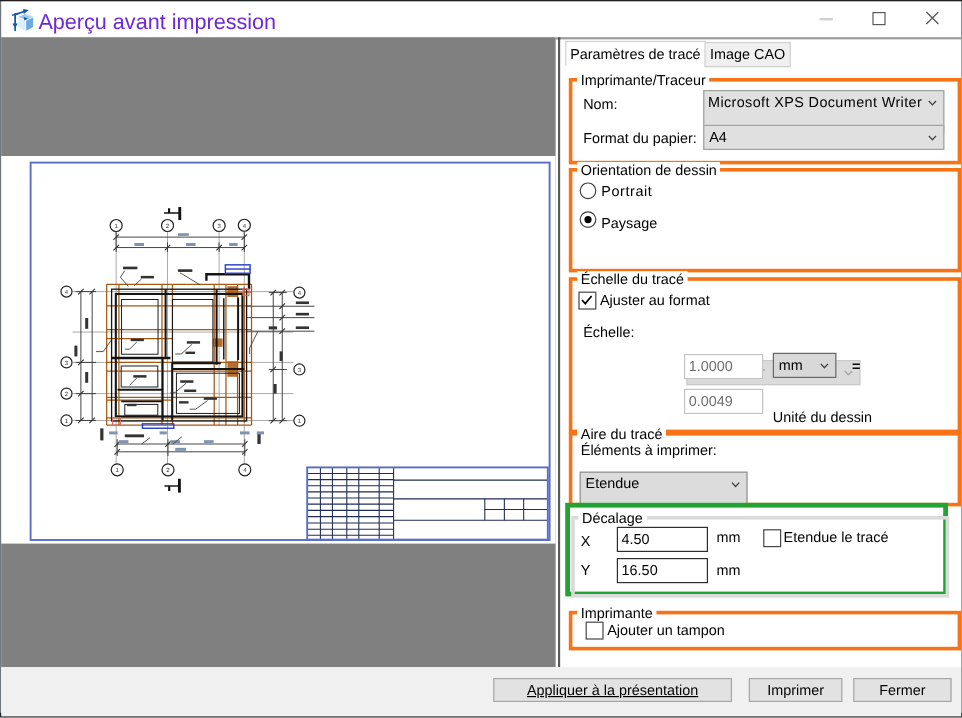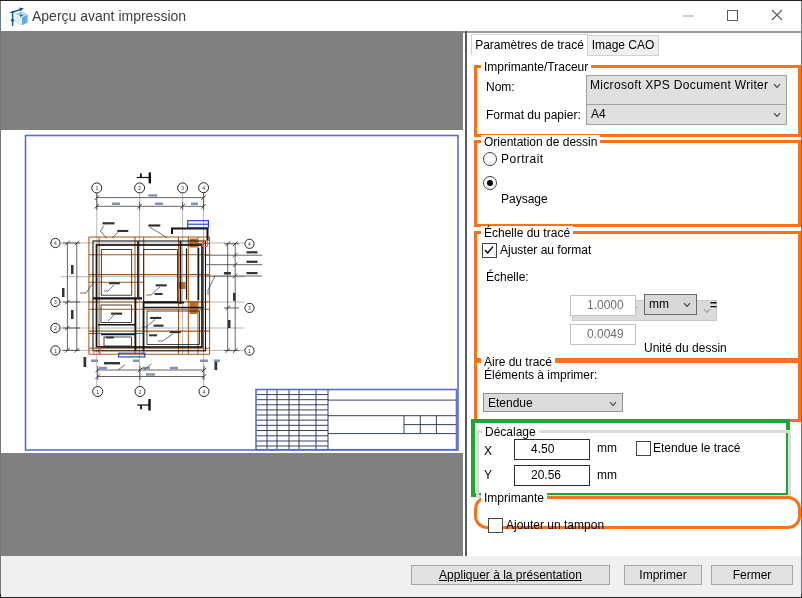--- a/index.html
+++ b/index.html
@@ -1,38 +1,38 @@
 <!DOCTYPE html>
 <html><head>
 <meta charset="utf-8">
 <style>
   html,body{margin:0;padding:0;}
   body{width:802px;height:598px;position:relative;overflow:hidden;
        font-family:"Liberation Sans",sans-serif;font-size:12px;color:#000;background:#fff;}
   .abs{position:absolute;}
   #frame{left:0;top:0;width:800px;height:596px;border:1px solid #71767d;}
   
-  #title{left:32px;top:8px;color:#404040;font-size:14px;}
+  #title{left:32px;top:8px;color:#6d28d9;font-size:18px;}
   #minbtn{left:683px;top:15px;width:11px;height:2px;background:#cfcfcf;}
   #maxbtn{left:727px;top:10px;width:9px;height:9px;border:1px solid #5a5a5a;}
   #topline{left:463px;top:31px;width:339px;height:2px;background:#9b9b9b;}
   
   #preview{left:1px;top:31px;width:462px;height:525px;background:#808080;}
   #page{left:1px;top:130px;width:462px;height:323px;background:#fff;}
   #sep{left:465px;top:31px;width:2px;height:525px;background:#5a5a5a;}
   
   #panel{left:467px;top:33px;width:334px;height:523px;background:#fff;}
   .tab{top:34px;height:20px;line-height:20px;text-align:center;}
   #tab1{left:471px;width:115px;border:1px solid #d0d0d0;border-bottom:none;background:#fff;z-index:3;}
   #tab2{left:587px;width:70px;border:1px solid #d0d0d0;background:#f0f0f0;top:35px;height:19px;line-height:19px;}
   .group{border:3px solid #f97316;}
   .glabel{background:#fff;padding:0 3px;position:absolute;top:-8px;left:4px;line-height:15px;}
   .combo{background:#e0e0e0;border:1px solid #a0a0a0;line-height:19px;padding-left:4px;box-sizing:border-box;}
   .chev{position:absolute;right:5px;top:6px;width:8px;height:8px;}
-  .edit{background:#fff;box-sizing:border-box;line-height:19px;padding-left:16px;}
+  .edit{background:#fff;box-sizing:border-box;line-height:19px;padding-left:3px;}
   .cb{width:13px;height:13px;border:1px solid #454545;background:#fff;box-sizing:content-box;}
   .radio{width:12px;height:12px;border:1px solid #404040;border-radius:50%;background:#fff;}
   
   #bottom{left:1px;top:556px;width:800px;height:41px;background:#f0f0f0;}
   .btn{top:565px;height:20px;background:#e2e2e2;border:1px solid #a6a6a6;box-sizing:border-box;
        text-align:center;line-height:18px;}
 </style>
 </head>
 <body>
 <div class="abs" id="frame"></div>
@@ -268,21 +268,21 @@
     </svg>
 </div>
 
 <div class="abs group" style="left:474px;top:140px;width:321px;height:81px;">
   <div class="glabel">Orientation de dessin</div>
 </div>
 <div class="abs radio" style="left:483px;top:152px;"></div>
 <div class="abs" style="left:501px;top:152px;letter-spacing:0.5px;">Portrait</div>
 <div class="abs radio" style="left:483px;top:176px;"></div>
 <div class="abs" style="left:487px;top:180px;width:6px;height:6px;border-radius:50%;background:#000;"></div>
-<div class="abs" style="left:501px;top:192px;">Paysage</div>
+<div class="abs" style="left:501px;top:179px;">Paysage</div>
 
 <div class="abs group" style="left:474px;top:231px;width:321px;height:124px;">
   <div class="glabel">Échelle du tracé</div>
 </div>
 <div class="abs cb" style="left:482px;top:243px;"></div>
 <svg class="abs" style="left:483px;top:244px;" width="12" height="12" viewBox="0 0 12 12">
   <path d="M2,6 L4.7,9 L10,2.6" fill="none" stroke="#000" stroke-width="1.4"></path>
 </svg>
 <div class="abs" style="left:500px;top:243px;">Ajuster au format</div>
 <div class="abs" style="left:486px;top:270px;">Échelle:</div>
@@ -298,40 +298,40 @@
     </svg>
 </div>
 <div class="abs" style="left:710px;top:298px;font-weight:bold;">=</div>
 <div class="abs edit" style="left:570px;top:324px;width:66px;height:21px;border:1px solid #c3c3c3;color:#6e6e6e;">0.0049</div>
 <div class="abs" style="left:644px;top:341px;">Unité du dessin</div>
 
 <div class="abs group" style="left:474px;top:360px;width:321px;height:56px;">
   <div class="glabel">Aire du tracé</div>
 </div>
 <div class="abs" style="left:484px;top:368px;">Éléments à imprimer:</div>
-<div class="abs combo" style="left:483px;top:393px;width:140px;height:19px;border-color:#909090;background:#dcdcdc;">Etendue
+<div class="abs combo" style="left:483px;top:393px;width:140px;height:29px;border-color:#909090;background:#dcdcdc;">Etendue
   <svg class="chev" viewBox="0 0 8 8">
       <path d="M1,2.2 L4,5.4 L7,2.2" fill="none" stroke="#404040" stroke-width="1.1"></path>
     </svg>
 </div>
 
 <div class="abs" style="left:471px;top:419px;width:319px;height:78px;border:4px solid #22a435;box-sizing:border-box;"></div>
 <div class="abs group" style="left:476px;top:430px;width:309px;height:62px;border-color:#dadada;">
   <div class="glabel" style="left:3px;">Décalage</div>
 </div>
 <div class="abs" style="left:484px;top:444px;">X</div>
 <div class="abs edit" style="left:514px;top:439px;width:76px;height:21px;border:1px solid #2e2e2e;">4.50</div>
 <div class="abs" style="left:597px;top:441px;">mm</div>
 <div class="abs cb" style="left:636px;top:441px;"></div>
 <div class="abs" style="left:653px;top:441px;">Etendue le tracé</div>
 <div class="abs" style="left:484px;top:468px;">Y</div>
-<div class="abs edit" style="left:514px;top:465px;width:76px;height:21px;border:1px solid #2e2e2e;">20.56</div>
+<div class="abs edit" style="left:514px;top:465px;width:76px;height:21px;border:1px solid #2e2e2e;">16.50</div>
 <div class="abs" style="left:597px;top:468px;">mm</div>
 
-<div class="abs group" style="left:474px;top:496px;width:321px;height:27px;border-radius:13px;">
+<div class="abs group" style="left:474px;top:509px;width:321px;height:27px;">
   <div class="glabel">Imprimante</div>
 </div>
 <div class="abs cb" style="left:488px;top:518px;"></div>
 <div class="abs" style="left:506px;top:518px;">Ajouter un tampon</div>
 
 <div class="abs" id="bottom"></div>
 <div class="abs btn" style="left:411px;width:199px;text-decoration:underline;">Appliquer à la présentation</div>
 <div class="abs btn" style="left:624px;width:78px;">Imprimer</div>
 <div class="abs btn" style="left:711px;width:82px;">Fermer</div>
 

